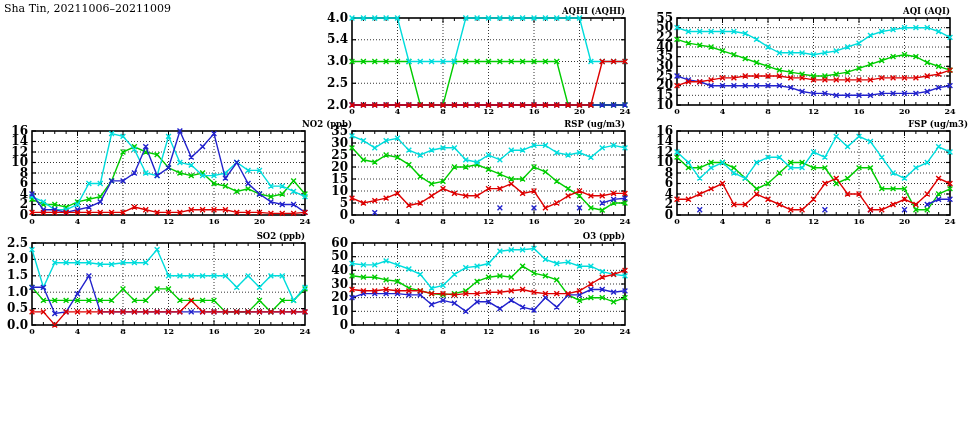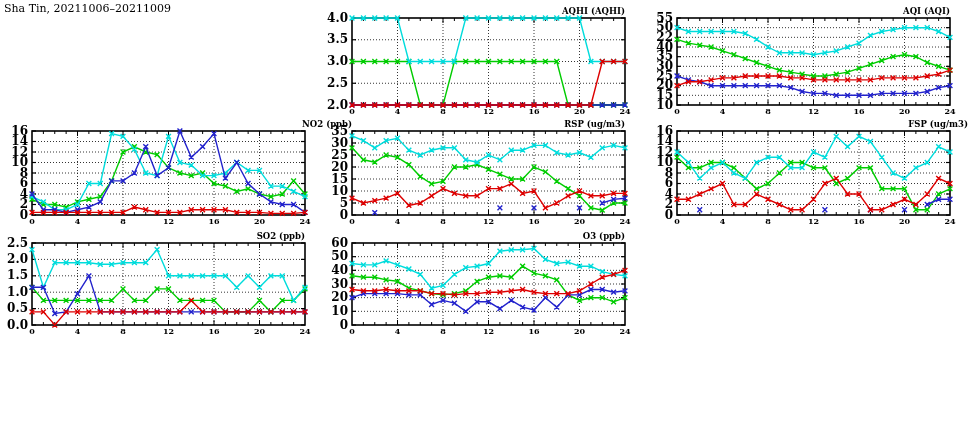--- a/index.html
+++ b/index.html
@@ -16,21 +16,21 @@
 <body>
 
 <div class="page">
   <div class="page-title">Sha Tin, 20211006–20211009</div>
   <div id="charts">
       <div class="chart" style="left: 352px; top: 18px; width: 273px; height: 87px;">
         <div class="chart-title">AQHI (AQHI)</div>
         <div class="ytick-label" style="left: -34px; top: 82.5px;">2.0</div>
         <div class="ytick-label" style="left: -34px; top: 60.75px;">2.5</div>
         <div class="ytick-label" style="left: -34px; top: 39px;">3.0</div>
-        <div class="ytick-label" style="left: -34px; top: 17.25px;">3.5</div>
+        <div class="ytick-label" style="left: -34px; top: 17.25px;">5.4</div>
         <div class="ytick-label" style="left: -34px; top: -4.5px;">4.0</div>
         <div class="xtick-label" style="left: -12px; top: 89px;">0</div>
         <div class="xtick-label" style="left: 33.5px; top: 89px;">4</div>
         <div class="xtick-label" style="left: 79px; top: 89px;">8</div>
         <div class="xtick-label" style="left: 124.5px; top: 89px;">12</div>
         <div class="xtick-label" style="left: 170px; top: 89px;">16</div>
         <div class="xtick-label" style="left: 215.5px; top: 89px;">20</div>
         <div class="xtick-label" style="left: 261px; top: 89px;">24</div>
         <svg width="273" height="87">
           <line x1="0" y1="87" x2="4" y2="87" stroke="#000" stroke-width="1.2"></line>

